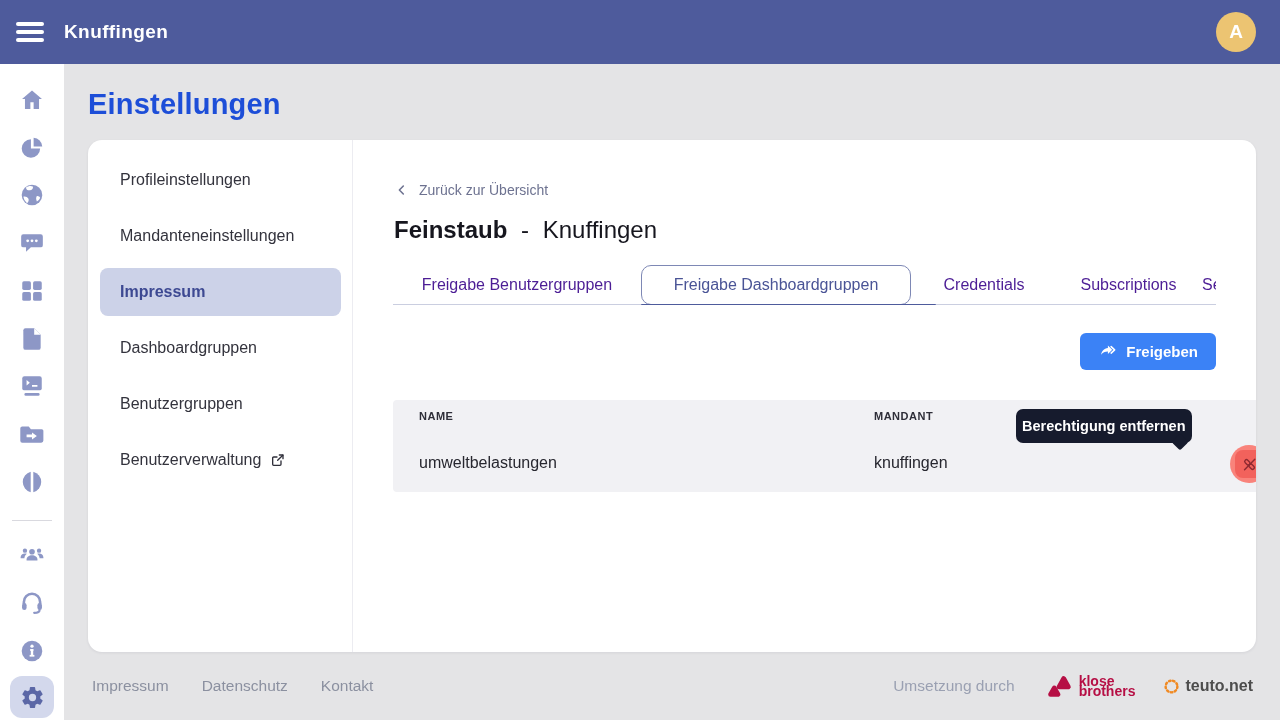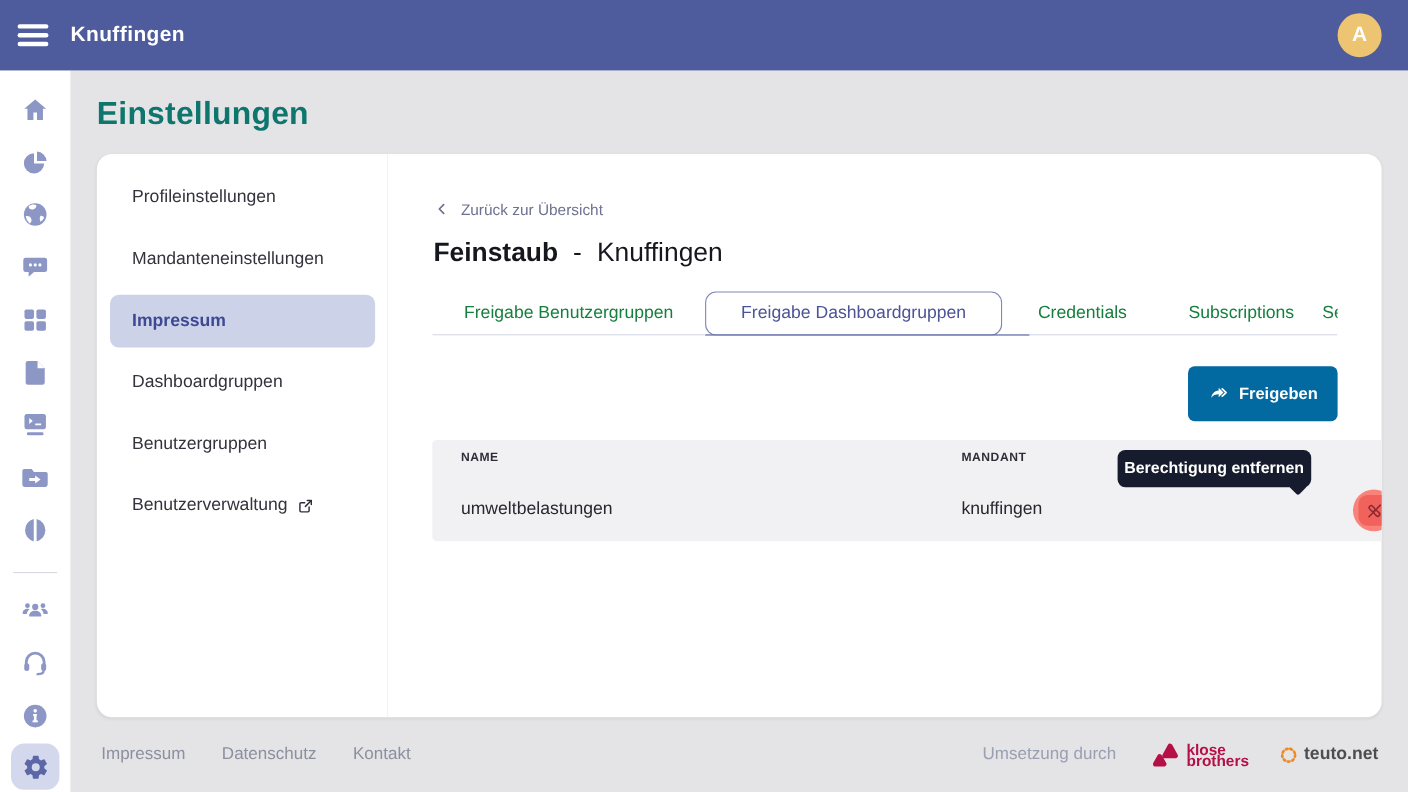--- a/index.html
+++ b/index.html
@@ -20,21 +20,21 @@
   .rail { position:absolute; left:0; top:64px; width:64px; height:656px; background:#fff; z-index:20; }
   .side-icon { position:absolute; left:19px; width:26px; height:26px; cursor:pointer; }
   .side-icon svg { width:100%; height:100%; fill:#8d97c6; }
   .rail-divider { position:absolute; left:12px; top:456px; width:40px; height:1px; background:#d9d9df; }
   .gear-wrap { position:absolute; left:10px; top:612px; width:44px; height:42px; background:#d3d8ec;
                border-radius:12px; display:flex; align-items:center; justify-content:center; cursor:pointer; }
   .gear-wrap svg { width:25px; height:25px; fill:#5b67a6; }
 
   
   .page-title { position:absolute; left:88px; top:88px; font-size:29px; font-weight:800;
-                color:#0f766e; letter-spacing:.2px; }
+                color:#1d4ed8; letter-spacing:.2px; }
 
   .card { position:absolute; left:88px; top:140px; width:1168px; height:512px; background:#fff;
           border-radius:14px; box-shadow:0 1px 3px rgba(40,40,60,.08); }
 
   
   .settings-nav { position:absolute; left:0; top:0; width:265px; height:100%;
                   border-right:1px solid #ececf1; border-radius:14px 0 0 14px; }
   .nav-item { position:absolute; left:12px; width:241px; height:48px; display:flex; align-items:center;
               padding-left:20px; border-radius:8px; font-size:16px; color:#33333d; cursor:pointer; }
   .nav-item.active { background:#ccd2e8; color:#3d4992; font-weight:700; }
@@ -50,30 +50,30 @@
   .detail-title { position:absolute; left:41px; top:76px; font-size:24px; color:#16161e; }
   .detail-title .proj { font-weight:800; }
   .detail-title .sep  { font-weight:400; margin:0 7px; }
   .detail-title .tenant { font-weight:400; }
 
   
   .tabs { position:absolute; left:40px; top:122px; width:823px; height:43px; white-space:nowrap;
           display:flex; align-items:flex-end; overflow:hidden; }
   .tabs::after { content:""; position:absolute; left:0; right:0; bottom:0; height:1px; background:#cacee0; }
   .tab { height:40px; display:flex; align-items:center; justify-content:center;
-         font-size:16px; color:#15803d; cursor:pointer; flex:0 0 auto; }
+         font-size:16px; color:#4c1d95; cursor:pointer; flex:0 0 auto; }
   .tab.active { position:relative; border:1px solid #7e88b5; border-radius:10px; color:#4a5496;
                 background:#fff; z-index:2; }
   .tab.active::after { content:""; position:absolute; left:-1px; right:-26px; bottom:-2px; height:2.5px;
                        background:#4e5b9c; border-radius:2px; }
   .tab.clipped { justify-content:flex-start; padding-left:2px; }
 
   
-  .share-btn { position:absolute; right:40px; top:193px; height:50px; padding:0 18px;
-               background:#0369a1; border:none; border-radius:6px; color:#fff; font-size:15px;
+  .share-btn { position:absolute; right:40px; top:193px; height:37px; padding:0 18px;
+               background:#3b82f6; border:none; border-radius:6px; color:#fff; font-size:15px;
                font-weight:600; display:flex; align-items:center; gap:9px; cursor:pointer;
                font-family:"Liberation Sans", sans-serif; }
   .share-btn svg { width:19px; height:19px; }
 
   
   .perm-table { position:absolute; left:40px; top:260px; width:892px; height:92px;
                 background:#f1f1f4; border-radius:4px; }
   .col-head { position:absolute; top:10px; font-size:11px; font-weight:700; letter-spacing:.5px;
               color:#2e2e38; }
   .col-head.name { left:26px; } .col-head.mandant { left:481px; }

